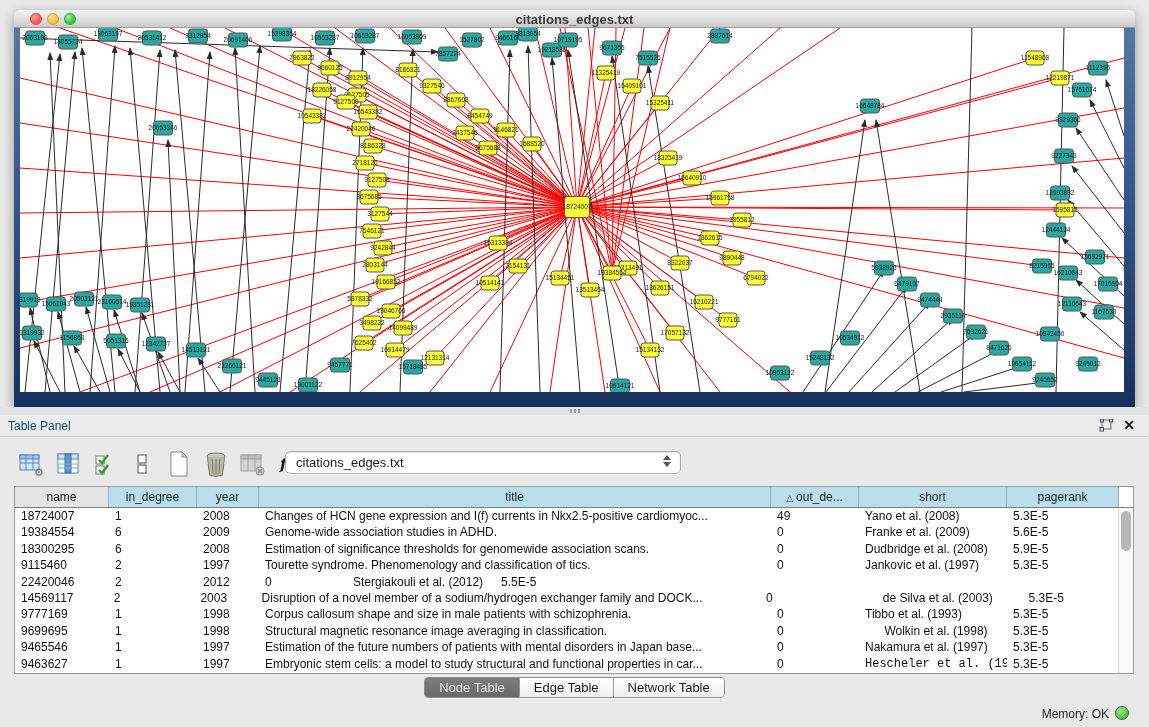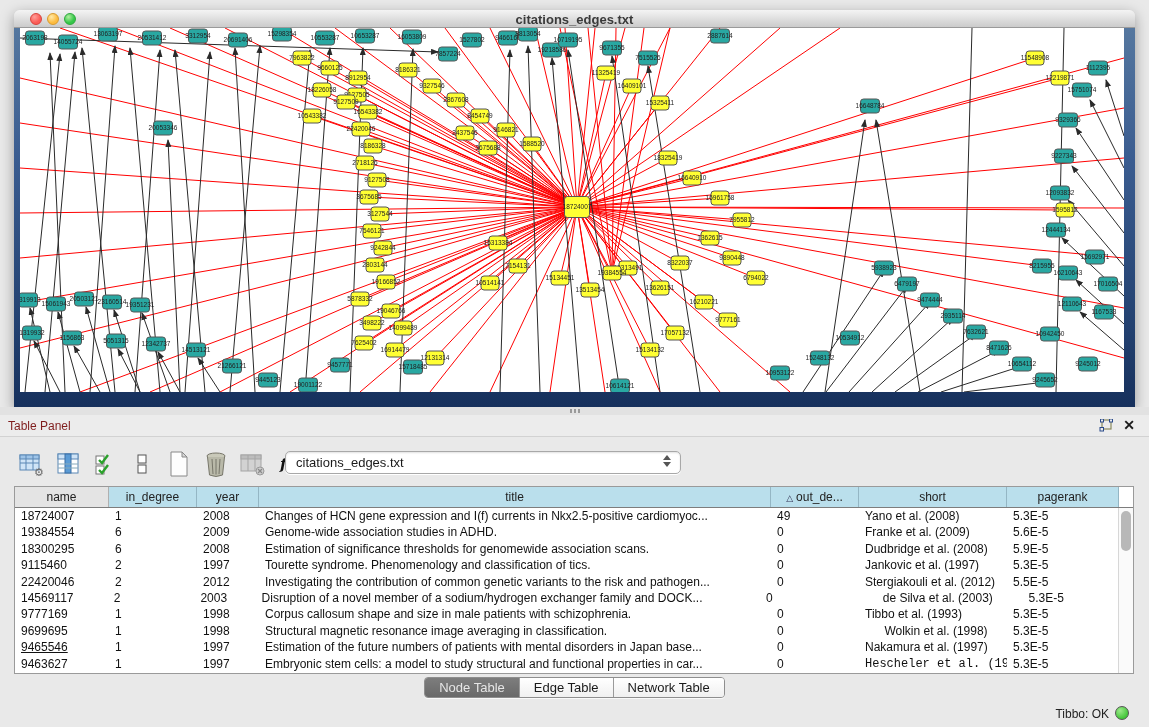--- a/index.html
+++ b/index.html
@@ -25,21 +25,21 @@
 
   
   .splitter { position:absolute; left:0; top:407px; width:1149px; height:8px; background:#e2e2e2; }
   .splitter .grip { position:absolute; left:570px; top:2px; width:10px; height:4px;
                     background:repeating-linear-gradient(90deg,#9a9a9a 0 2px, transparent 2px 4px); }
 
   
   .table-panel { position:absolute; left:0; top:415px; width:1149px; height:312px; background:#e9e9e9; }
   .panel-header { position:absolute; left:0; top:0; width:100%; height:22px; background:#ececec;
                   border-bottom:1px solid #d2d2d2; }
-  .panel-title { position:absolute; left:8px; top:4px; font-size:12px; color:#7f1d1d; }
+  .panel-title { position:absolute; left:8px; top:4px; font-size:12px; color:#0c4a6e; }
   .panel-hdr-icons { position:absolute; right:14px; top:2px; display:flex; gap:10px; align-items:center; }
   .float-icon svg { display:block; }
   .close-icon { font-size:14px; font-weight:bold; color:#1a1a1a; line-height:16px; cursor:default; }
 
   .toolbar { position:absolute; left:18px; top:32px; height:34px; display:flex; align-items:center; gap:11px; }
   .tbtn { width:26px; height:26px; display:flex; align-items:center; justify-content:center; }
   .fx-label { font-family:"DejaVu Serif", serif; font-style:italic; font-size:15px; color:#111; }
   .fx-label .sm { font-size:10px; }
   .combo { position:absolute; left:285px; top:36px; width:396px; height:23px; background:#ffffff;
            border:1px solid #a8a8a8; border-radius:5px; box-shadow:inset 0 1px 2px rgba(0,0,0,.12), 0 1px 0 #fff; }
@@ -888,21 +888,20 @@
           <div class="td" style="width: 62px;">1997</div>
           <div class="td" style="width: 512px;">Tourette syndrome. Phenomenology and classification of tics.</div>
           <div class="td" style="width: 88px;">0</div>
           <div class="td" style="width: 148px;">Jankovic et al. (1997)</div>
           <div class="td" style="width: 112px;">5.3E-5</div>
         </div>
         <div class="tr">
           <div class="td" style="width: 94px;">22420046</div>
           <div class="td" style="width: 88px;">2</div>
           <div class="td" style="width: 62px;">2012</div>
-          <div class="td" style="width: 512px;">Investigating the contribution of common genetic variants to the risk and pathogen...</div>
           <div class="td" style="width: 88px;">0</div>
           <div class="td" style="width: 148px;">Stergiakouli et al. (2012)</div>
           <div class="td" style="width: 112px;">5.5E-5</div>
         </div>
         <div class="tr">
           <div class="td" style="width: 94px;">14569117</div>
           <div class="td" style="width: 88px;">2</div>
           <div class="td" style="width: 62px;">2003</div>
           <div class="td" style="width: 512px;">Disruption of a novel member of a sodium/hydrogen exchanger family and DOCK...</div>
           <div class="td" style="width: 88px;">0</div>
@@ -921,21 +920,21 @@
         <div class="tr">
           <div class="td" style="width: 94px;">9699695</div>
           <div class="td" style="width: 88px;">1</div>
           <div class="td" style="width: 62px;">1998</div>
           <div class="td" style="width: 512px;">Structural magnetic resonance image averaging in classification.</div>
           <div class="td" style="width: 88px;">0</div>
           <div class="td" style="width: 148px; text-align: center;">Wolkin et al. (1998)</div>
           <div class="td" style="width: 112px;">5.3E-5</div>
         </div>
         <div class="tr">
-          <div class="td" style="width: 94px; text-decoration: underline;">9465546</div>
+          <div class="td" style="width: 94px;">9465546</div>
           <div class="td" style="width: 88px;">1</div>
           <div class="td" style="width: 62px;">1997</div>
           <div class="td" style="width: 512px;">Estimation of the future numbers of patients with mental disorders in Japan base...</div>
           <div class="td" style="width: 88px;">0</div>
           <div class="td" style="width: 148px;">Nakamura et al. (1997)</div>
           <div class="td" style="width: 112px;">5.3E-5</div>
         </div>
         <div class="tr">
           <div class="td" style="width: 94px;">9463627</div>
           <div class="td" style="width: 88px;">1</div>
@@ -953,16 +952,16 @@
 
   <div class="tabs">
     <div class="seg" id="tab-seg">
         <div class="seg-btn selected">Node Table</div>
         <div class="seg-btn">Edge Table</div>
         <div class="seg-btn">Network Table</div>
       </div>
   </div>
 
   <div class="statusbar">
-    <span class="mem-label">Tibbo: OK</span>
+    <span class="mem-label">Memory: OK</span>
     <span class="mem-dot"></span>
   </div>
 </div>
 
 </body></html>

